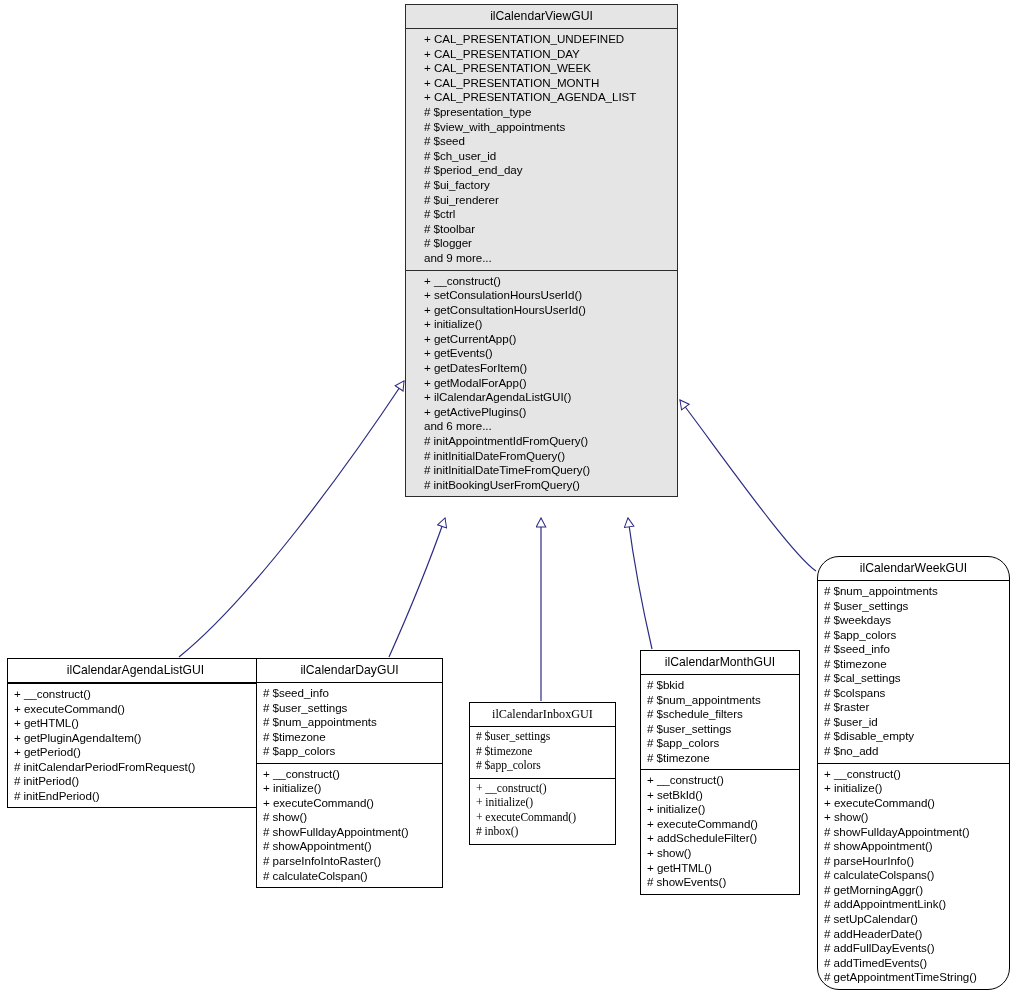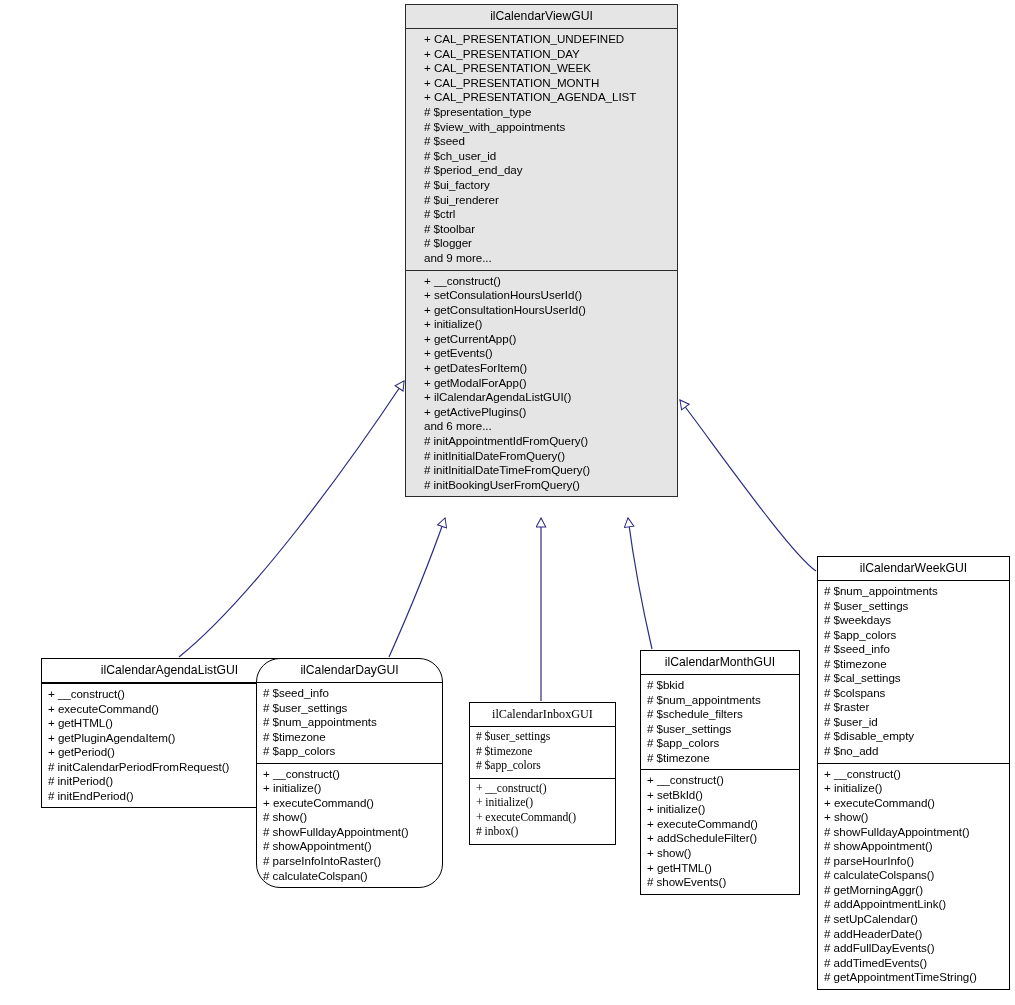--- a/index.html
+++ b/index.html
@@ -68,25 +68,25 @@
     font-size: 11.6px;
     line-height: 14.55px;
     letter-spacing: -0.05px;
   }
   .root .uml-row {
     line-height: 14.6px;
     margin-left: 12px;
   }
   
   #cls-root      { left: 405px; top: 4px;   width: 273px; }
-  #cls-agenda    { left: 7px;   top: 658px; width: 257px; margin-left: 34px; }
-  #cls-day       { left: 256px; top: 658px; width: 187px; border-radius: 24px; }
+  #cls-agenda    { left: 7px;   top: 658px; width: 257px; }
+  #cls-day       { left: 256px; top: 658px; width: 187px; }
   #cls-inbox     { left: 469px; top: 702px; width: 147px; font-family: Liberation Serif, serif; }
   #cls-month     { left: 640px; top: 650px; width: 160px; }
-  #cls-week      { left: 817px; top: 556px; width: 193px; }
+  #cls-week      { left: 817px; top: 556px; width: 193px; border-radius: 22px; }
 </style>
 </head>
 <body>
 
 <div id="diagram">
 
   <svg class="edges" viewBox="0 0 1015 1005" xmlns="http://www.w3.org/2000/svg">
     <defs>
       <marker id="hollowTri" viewBox="0 0 12 12" refX="10.5" refY="6" markerWidth="11" markerHeight="11" orient="auto-start-reverse" markerUnits="userSpaceOnUse">
         <path d="M 0.8 0.8 L 10.6 6 L 0.8 11.2 z" fill="#ffffff" stroke="#2b2b83" stroke-width="1.1"></path>

